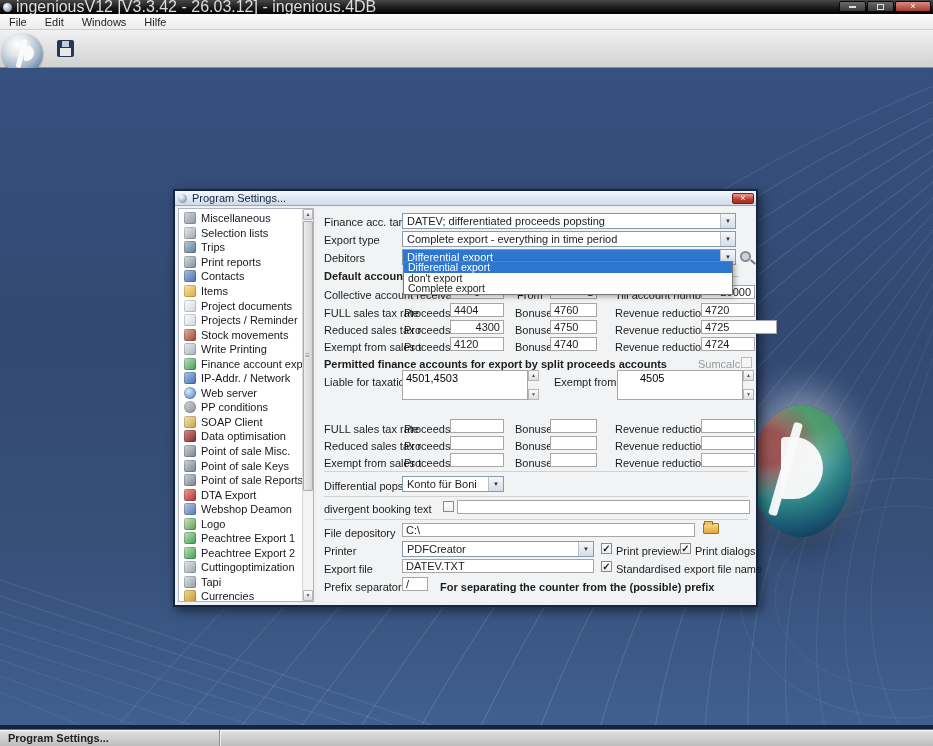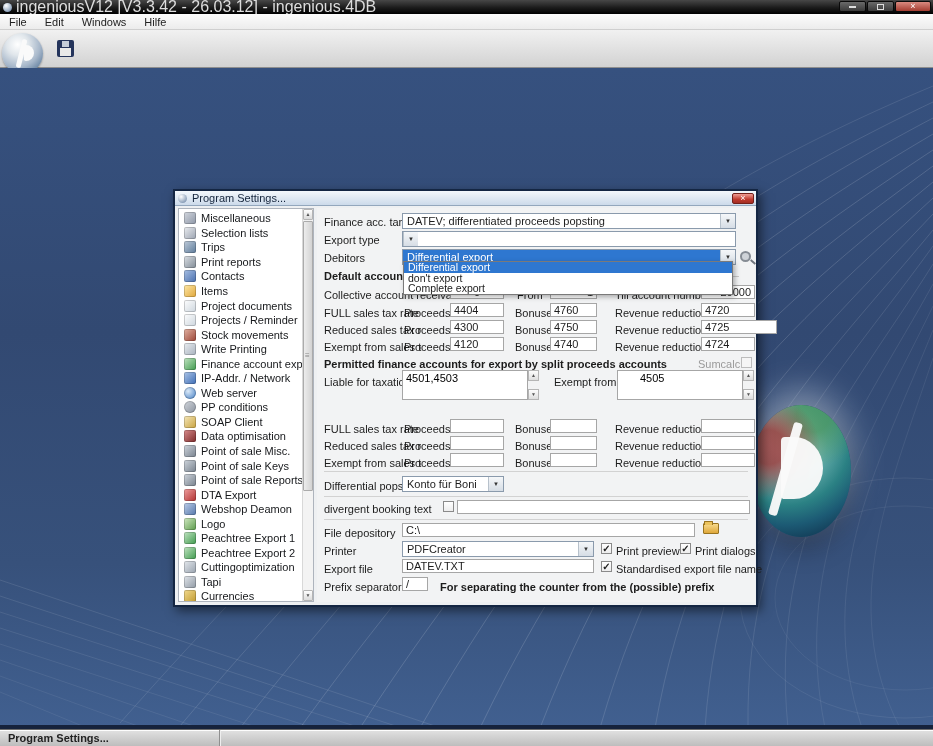--- a/index.html
+++ b/index.html
@@ -390,20 +390,21 @@
       <div class="panel">
 
         <span class="lbl" style="left:7px;top:8px">Finance acc. target f</span>
         <div class="combo" style="left:85px;top:5px;width:334px">
           <span class="combo-val">DATEV; differentiated proceeds popsting</span>
           <span class="combo-arrow">▼</span>
         </div>
 
         <span class="lbl" style="left:7px;top:26px">Export type</span>
         <div class="combo" style="left:85px;top:23px;width:334px">
+          <span class="combo-val">Complete export - everything in time period</span>
           <span class="combo-arrow">▼</span>
         </div>
 
         <span class="lbl" style="left:7px;top:44px">Debitors</span>
         <div class="combo focused" style="left:85px;top:41px;width:334px">
           <span class="combo-val">Differential export</span>
           <span class="combo-arrow">▼</span>
         </div>
         <div class="gearico" style="left:423px;top:43px"></div>
         <div class="popup">
@@ -426,21 +427,21 @@
         <span class="lbl" style="left:7px;top:99px">FULL sales tax rate</span>
         <span class="lbl" style="left:87px;top:99px">Proceeds acc</span>
         <input class="fld" style="left: 133px; top: 95px; width: 54px;" value="4404">
         <span class="lbl" style="left:198px;top:99px">Bonuses</span>
         <input class="fld" style="left: 233px; top: 95px; width: 47px;" value="4760">
         <span class="lbl" style="left:298px;top:99px">Revenue reductions</span>
         <input class="fld" style="left: 384px; top: 95px; width: 54px;" value="4720">
 
         <span class="lbl" style="left:7px;top:116px">Reduced sales tax r</span>
         <span class="lbl" style="left:87px;top:116px">Proceeds acc</span>
-        <input class="fld" style="left: 133px; top: 112px; width: 54px;" value="4300">
+        <input class="fld" style="left: 133px; top: 112px; width: 54px; text-align: right;" value="4300">
         <span class="lbl" style="left:198px;top:116px">Bonuses</span>
         <input class="fld" style="left: 233px; top: 112px; width: 47px;" value="4750">
         <span class="lbl" style="left:298px;top:116px">Revenue reductions</span>
         <input class="fld" style="left: 384px; top: 112px; width: 76px;" value="4725">
 
         <span class="lbl" style="left:7px;top:133px">Exempt from sales t</span>
         <span class="lbl" style="left:87px;top:133px">Proceeds acc</span>
         <input class="fld" style="left: 133px; top: 129px; width: 54px;" value="4120">
         <span class="lbl" style="left:198px;top:133px">Bonuses</span>
         <input class="fld" style="left: 233px; top: 129px; width: 47px;" value="4740">

